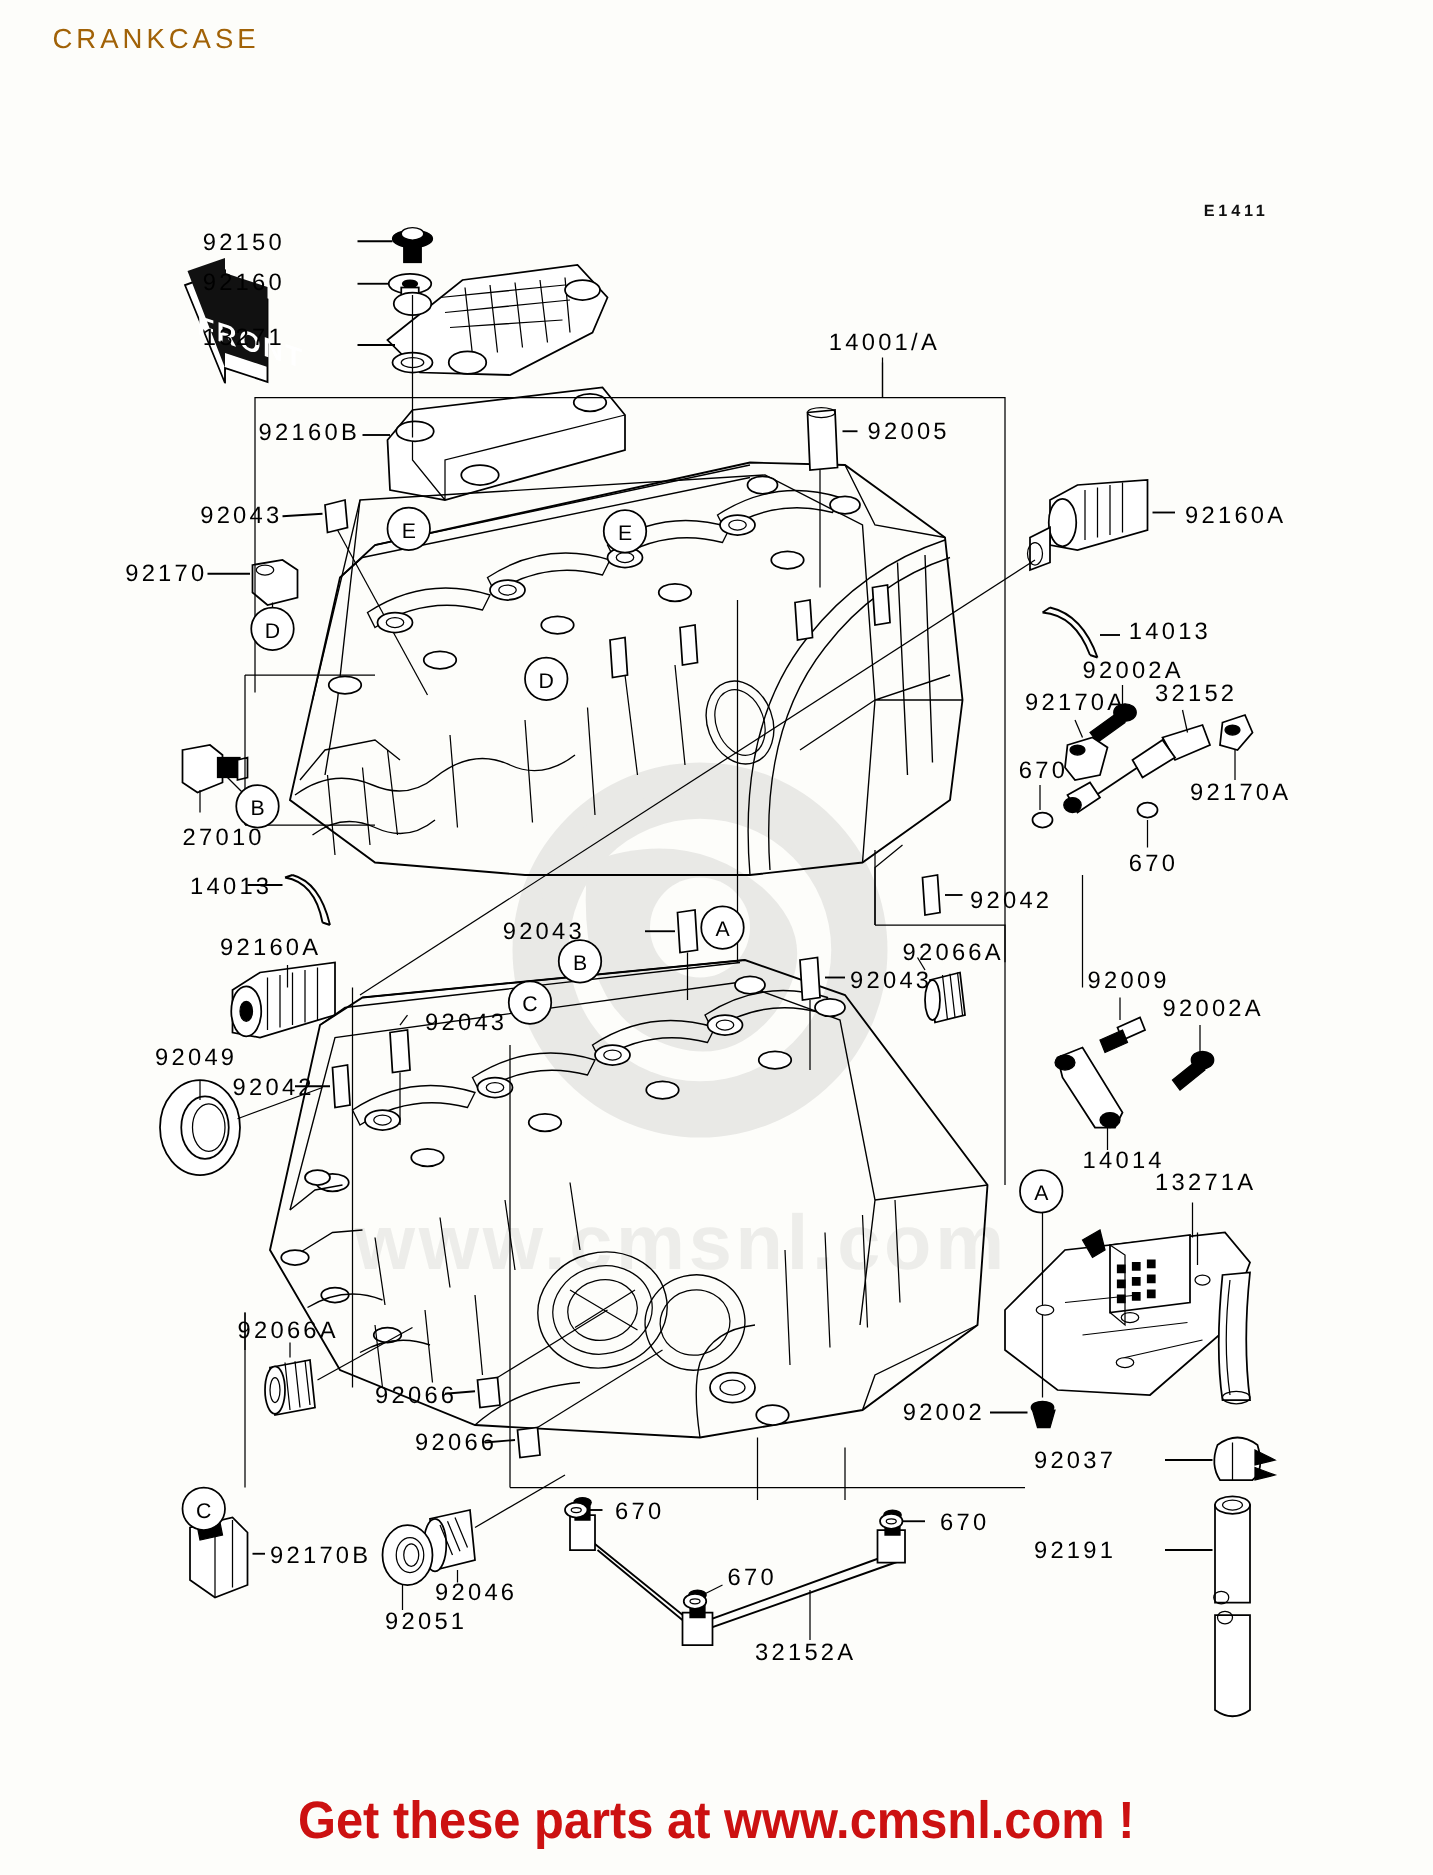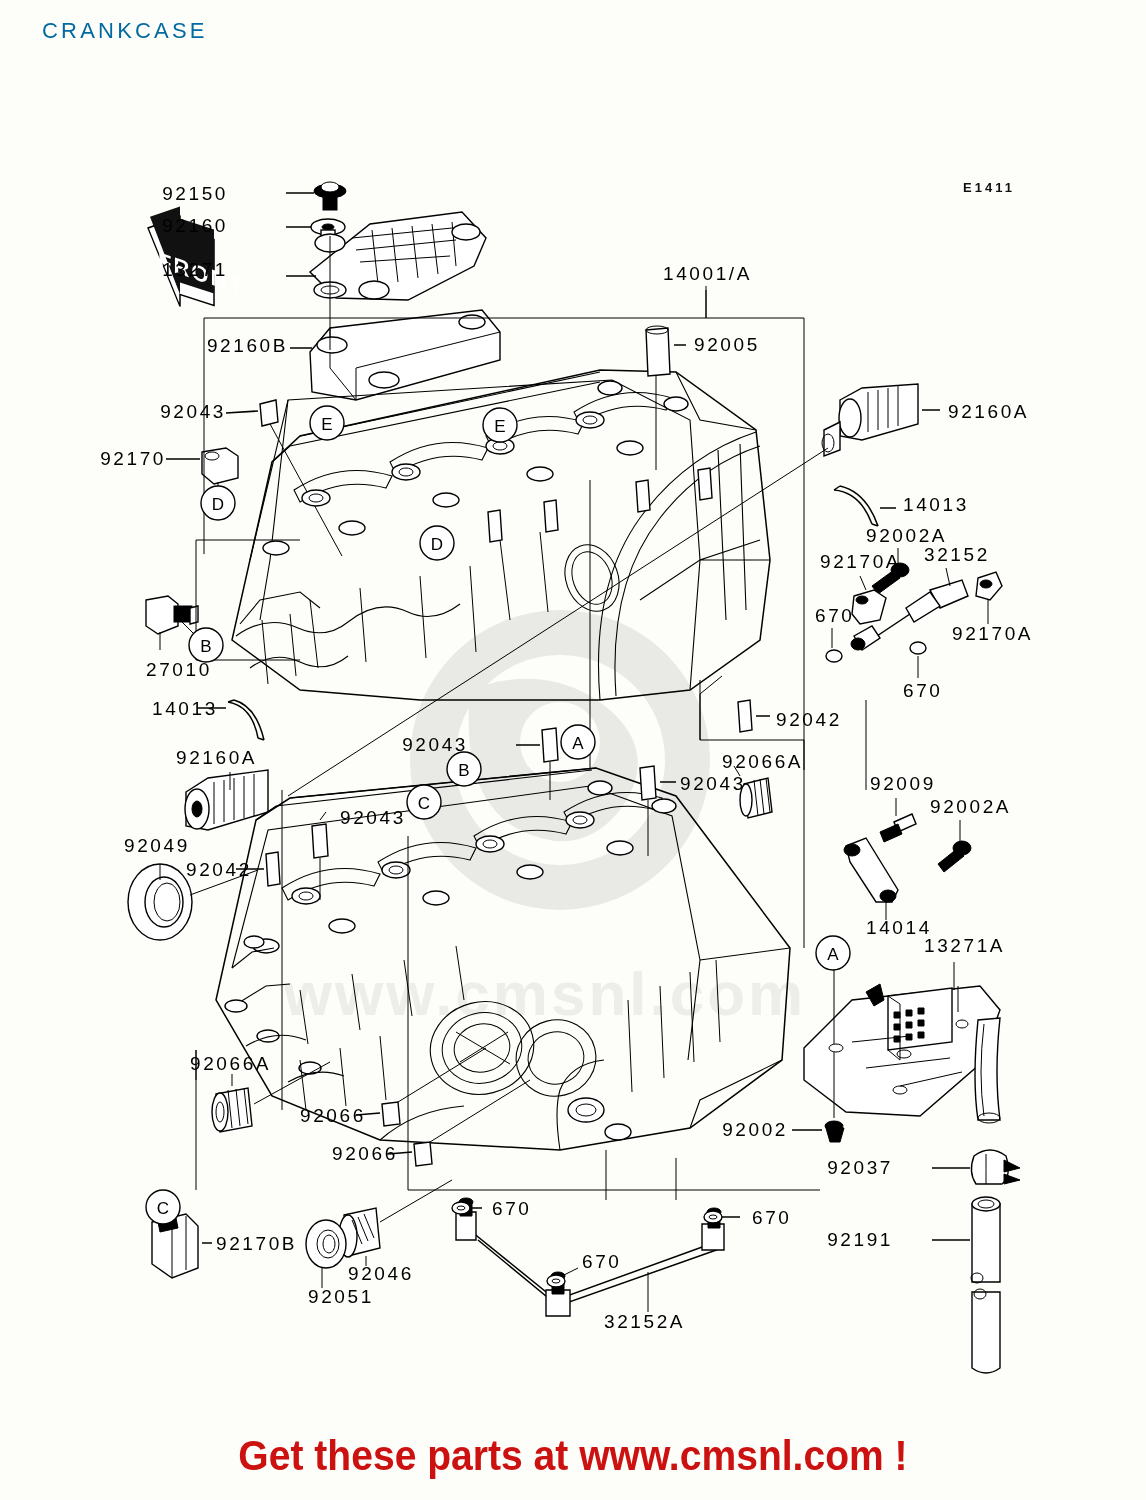--- a/index.html
+++ b/index.html
@@ -1,22 +1,22 @@
 <!DOCTYPE html>
 <html><head>
 <meta charset="utf-8">
 <style>
   html,body{margin:0;padding:0;background:#fdfdfa;}
   body{width:1146px;height:1500px;position:relative;
        font-family:"Liberation Sans","DejaVu Sans",sans-serif;overflow:hidden;}
   #page{position:relative;width:1146px;height:1500px;background:#fdfdfa;}
 
-  .title{position:absolute;left:42px;top:18px;font-size:22px;color:#0369a1;
+  .title{position:absolute;left:42px;top:18px;font-size:22px;color:#a16207;
          letter-spacing:3.2px;font-weight:400;}
-  .diagcode{position:absolute;left:963px;top:180px;font-size:13px;color:#111;
+  .diagcode{position:absolute;left:963px;top:161px;font-size:13px;color:#111;
             letter-spacing:3px;font-weight:700;}
   .footer{position:absolute;left:0;top:1432px;width:1146px;text-align:center;
           color:#cc1111;font-size:42px;font-weight:700;letter-spacing:0px;
           font-family:"Liberation Sans","DejaVu Sans",sans-serif;
           transform:scaleX(0.93);transform-origin:center;}
 
   svg{position:absolute;left:0;top:0;width:1146px;height:1500px;}
   .ln{fill:none;stroke:#000;stroke-width:1.5;}
   .ln2{fill:none;stroke:#000;stroke-width:1.1;}
   .thin{fill:none;stroke:#000;stroke-width:1;}

